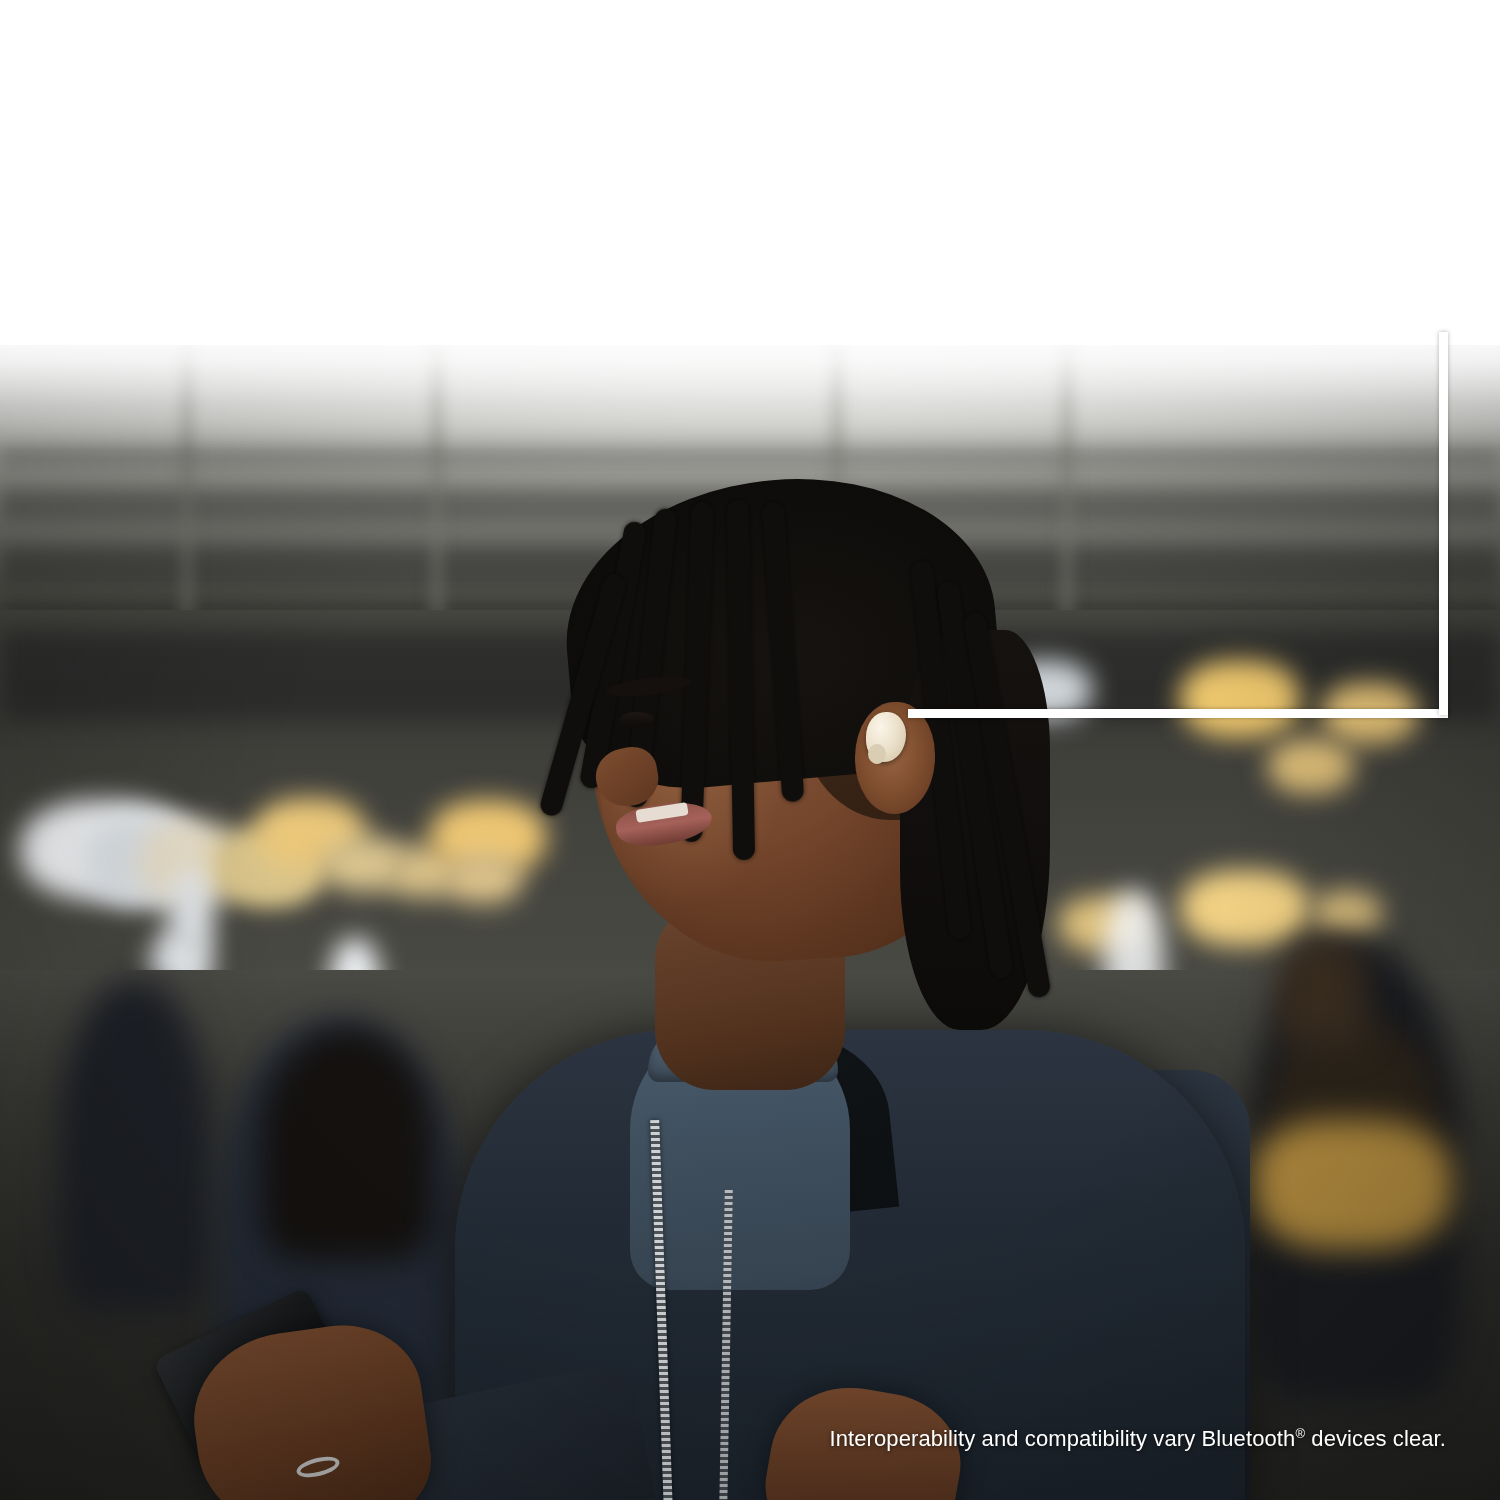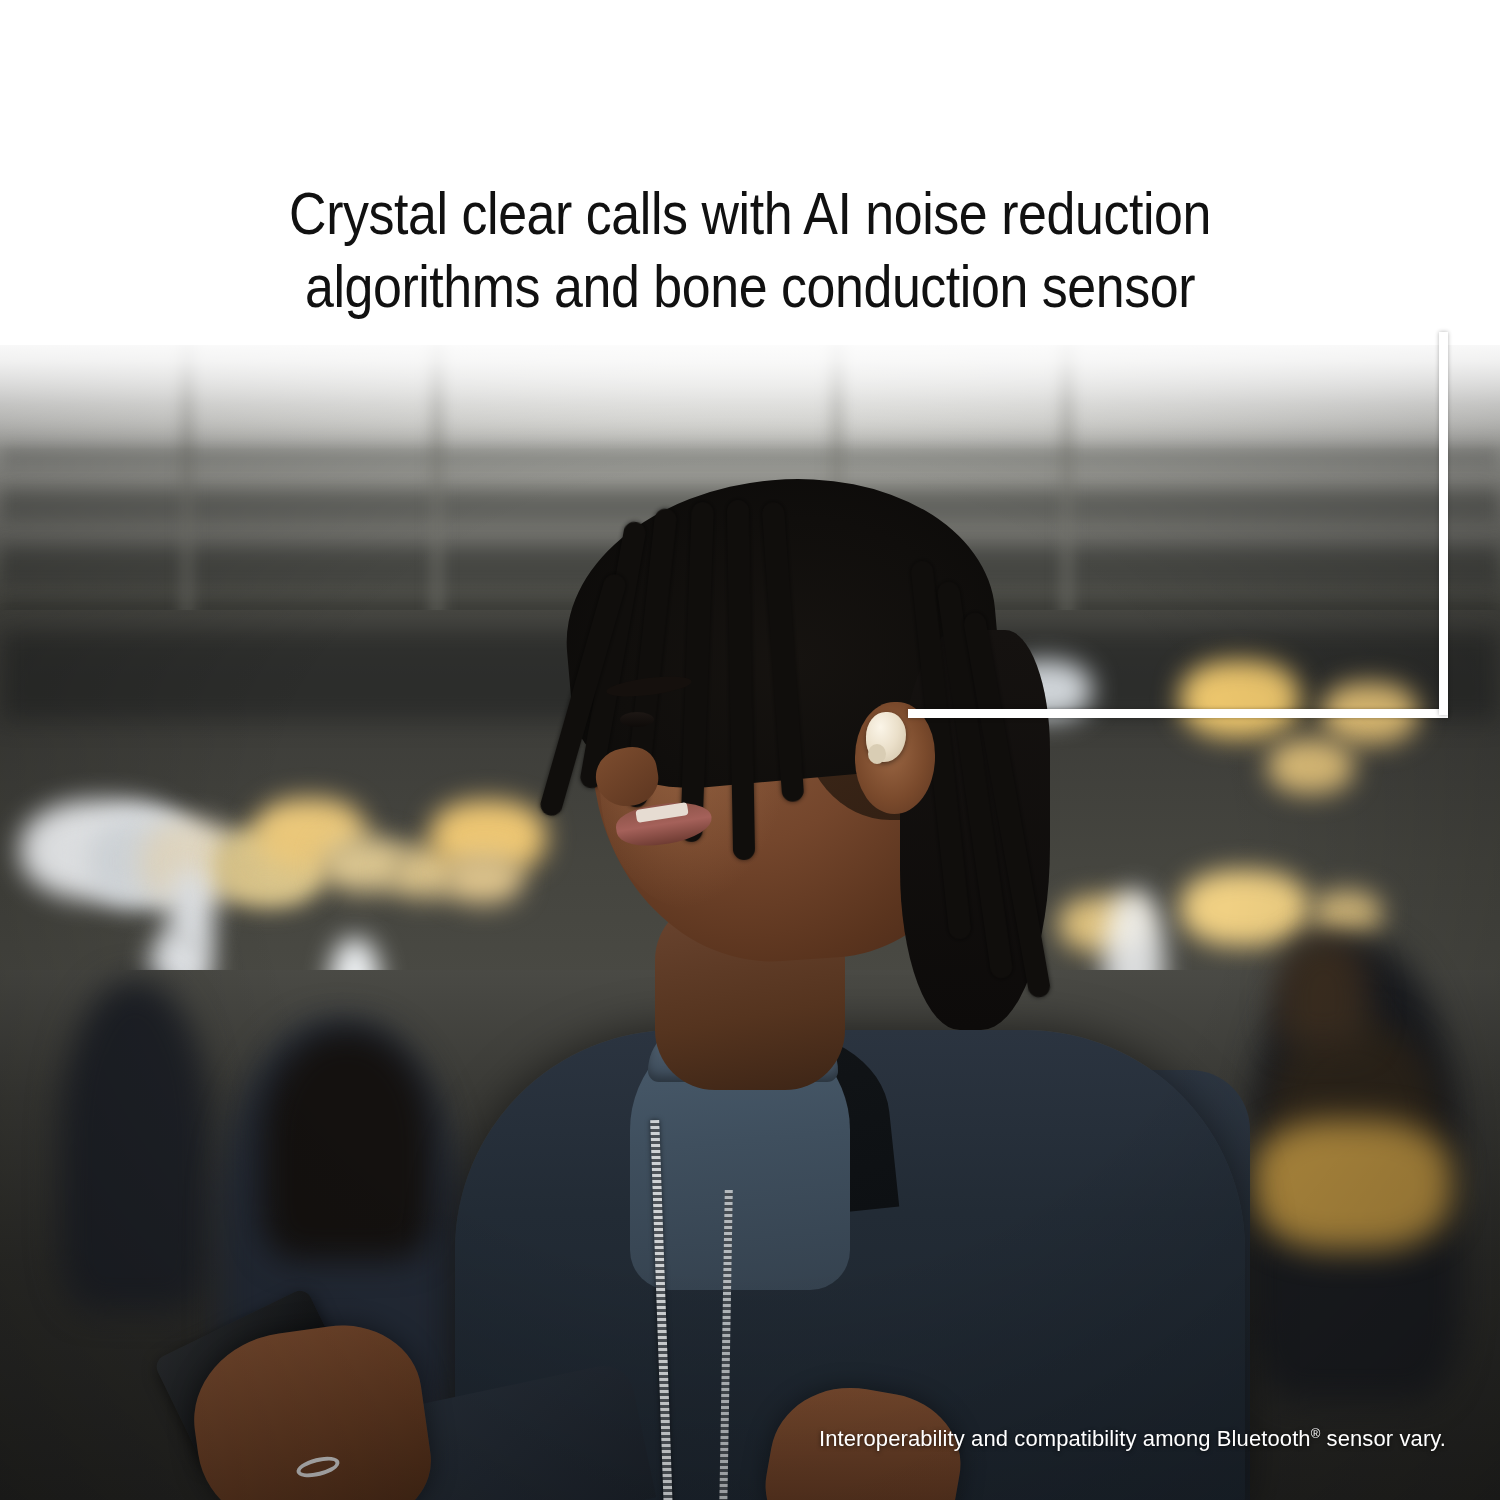--- a/index.html
+++ b/index.html
@@ -376,19 +376,15 @@
     <div class="top-fade"></div>
   </div>
 </div>
 
 <div class="callout">
   <div class="callout-h"></div>
   <div class="callout-v"></div>
 </div>
 
 <div class="header-zone">
-  <div class="subhead">
-    <span>Crystal clear calls with AI noise reduction</span>
-    <span>algorithms and bone conduction sensor</span>
-  </div>
 </div>
 
-<div class="footnote"><span>Interoperability and compatibility among Bluetooth</span><sup>®</sup><span> sensor vary.</span></div>
+<div class="footnote"><span>Interoperability and compatibility vary Bluetooth</span><sup>®</sup><span> devices clear.</span></div>
 
 </body></html>

